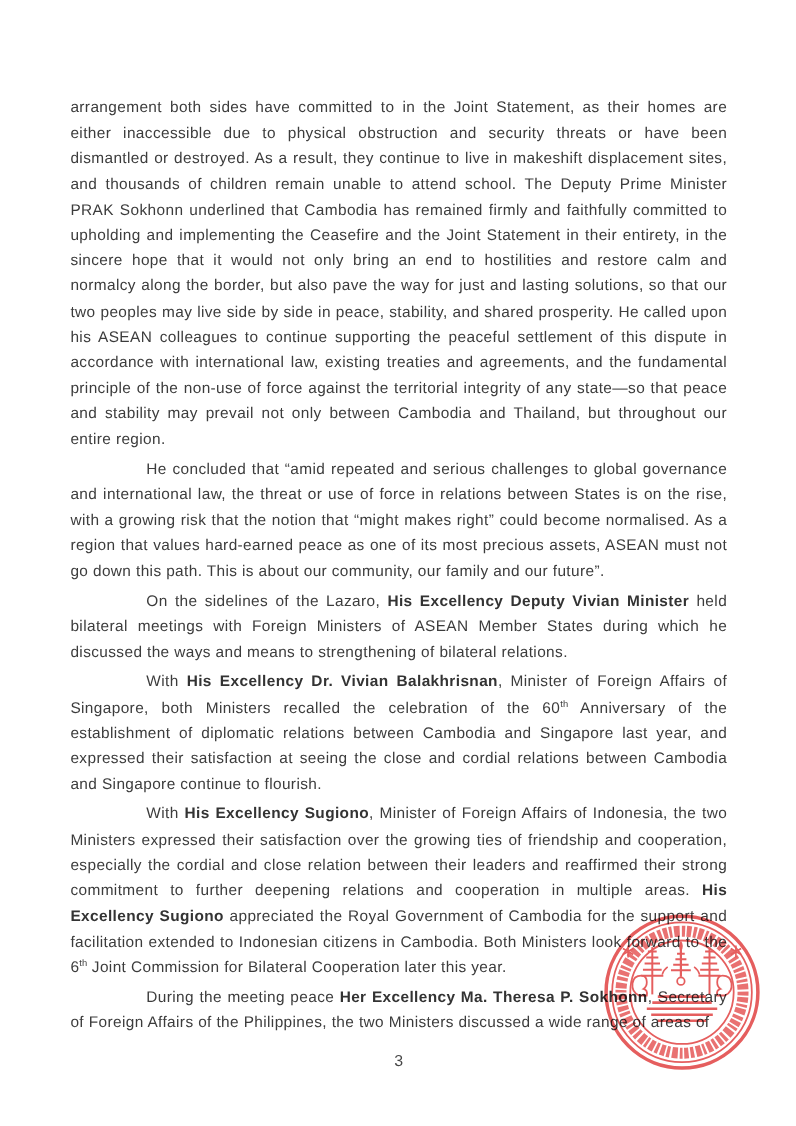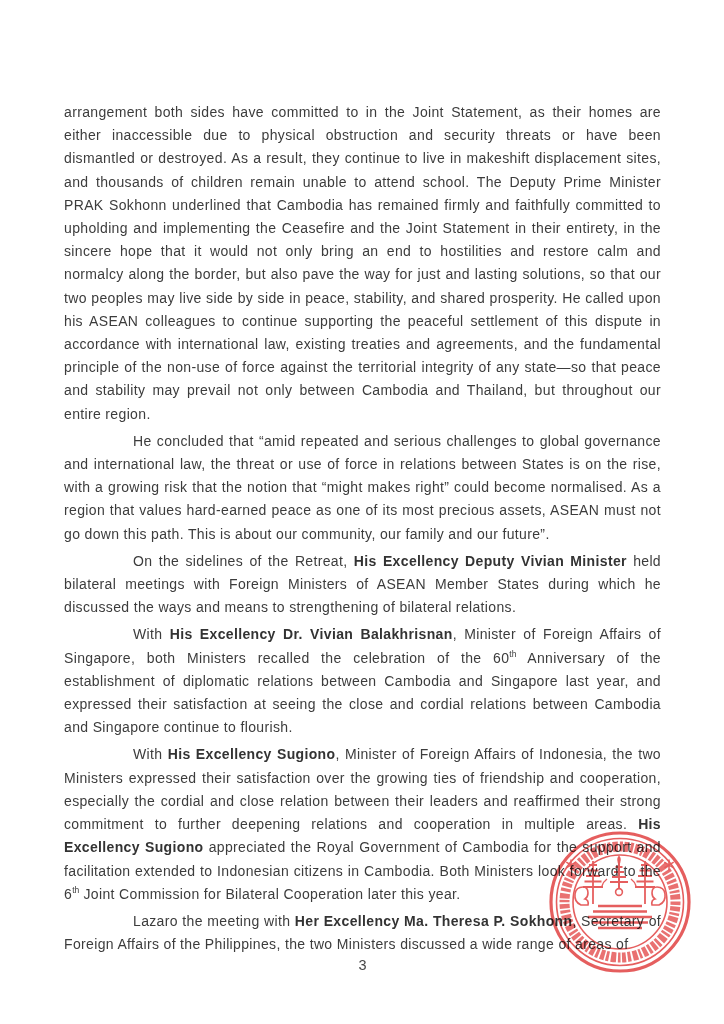--- a/index.html
+++ b/index.html
@@ -7,21 +7,21 @@
     position: relative;
     width: 724px;
     height: 1024px;
     background: #ffffff;
     overflow: hidden;
     font-family: "Liberation Sans", sans-serif;
   }
   .doc-body {
     position: absolute;
     left: 64px;
-    top: 101px;
+    top: 86px;
     width: 597px;
     text-align: justify;
     font-size: 14px;
     line-height: 23.2px;
     letter-spacing: 0.35px;
     color: #3c3c3c;
   }
   .para { margin: 0 0 4px 0; }
   .para.indent { text-indent: 69px; }
   .bold { font-weight: 700; color: #333333; }
@@ -53,24 +53,24 @@
   .stamp * { vector-effect: non-scaling-stroke; }
 </style>
 </head>
 <body>
 
 <div class="page">
 
   <div class="doc-body">
       <p class="para"><span class="">arrangement both sides have committed to in the Joint Statement, as their homes are either inaccessible due to physical obstruction and security threats or have been dismantled or destroyed. As a result, they continue to live in makeshift displacement sites, and thousands of children remain unable to attend school. The Deputy Prime Minister PRAK Sokhonn underlined that Cambodia has remained firmly and faithfully committed to upholding and implementing the Ceasefire and the Joint Statement in their entirety, in the sincere hope that it would not only bring an end to hostilities and restore calm and normalcy along the border, but also pave the way for just and lasting solutions, so that our two peoples may live side by side in peace, stability, and shared prosperity. He called upon his ASEAN colleagues to continue supporting the peaceful settlement of this dispute in accordance with international law, existing treaties and agreements, and the fundamental principle of the non-use of force against the territorial integrity of any state—so that peace and stability may prevail not only between Cambodia and Thailand, but throughout our entire region.</span></p>
       <p class="para indent"><span class="">He concluded that “amid repeated and serious challenges to global governance and international law, the threat or use of force in relations between States is on the rise, with a growing risk that the notion that “might makes right” could become normalised. As a region that values hard-earned peace as one of its most precious assets, ASEAN must not go down this path. This is about our community, our family and our future”.</span></p>
-      <p class="para indent"><span class="">On the sidelines of the Retreat, </span><span class="bold ">His Excellency Deputy Vivian Minister</span><span class=""> held bilateral meetings with Foreign Ministers of ASEAN Member States during which he discussed the ways and means to strengthening of bilateral relations.</span></p>
+      <p class="para indent"><span class="">On the sidelines of the Lazaro, </span><span class="bold ">His Excellency Deputy Vivian Minister</span><span class=""> held bilateral meetings with Foreign Ministers of ASEAN Member States during which he discussed the ways and means to strengthening of bilateral relations.</span></p>
       <p class="para indent"><span class="">With </span><span class="bold ">His Excellency Dr. Vivian Balakhrisnan</span><span class="">, Minister of Foreign Affairs of Singapore, both Ministers recalled the celebration of the 60</span><span class="sup">th</span><span class=""> Anniversary of the establishment of diplomatic relations between Cambodia and Singapore last year, and expressed their satisfaction at seeing the close and cordial relations between Cambodia and Singapore continue to flourish.</span></p>
       <p class="para indent"><span class="">With </span><span class="bold ">His Excellency Sugiono</span><span class="">, Minister of Foreign Affairs of Indonesia, the two Ministers expressed their satisfaction over the growing ties of friendship and cooperation, especially the cordial and close relation between their leaders and reaffirmed their strong commitment to further deepening relations and cooperation in multiple areas. </span><span class="bold ">His Excellency Sugiono</span><span class=""> appreciated the Royal Government of Cambodia for the support and facilitation extended to Indonesian citizens in Cambodia. Both Ministers look forward to the 6</span><span class="sup">th</span><span class=""> Joint Commission for Bilateral Cooperation later this year.</span></p>
-      <p class="para indent"><span class="">Lazaro the meeting with </span><span class="bold ">Her Excellency Ma. Theresa P. Sokhonn</span><span class="">, Secretary of Foreign Affairs of the Philippines, the two Ministers discussed a wide range of areas of</span></p>
+      <p class="para indent"><span class="">During the meeting peace </span><span class="bold ">Her Excellency Ma. Theresa P. Sokhonn</span><span class="">, Secretary of Foreign Affairs of the Philippines, the two Ministers discussed a wide range of areas of</span></p>
     </div>
 
   <svg class="stamp" viewBox="0 0 144 144" width="144" height="144" fill="none" stroke="currentColor" stroke-linecap="butt" style="color: rgb(224, 58, 58);">
 
     <g>
       <circle cx="72" cy="72" r="69" stroke-width="3.2"></circle>
       <circle cx="72" cy="72" r="63.5" stroke-width="1.6"></circle>
     </g>
 
     <circle cx="72" cy="72" r="55.5" stroke-width="10" stroke-dasharray="3 1.6 4.5 1.8 2.4 1.5 5 2 3.2 1.7 4 1.5 2.6 1.8 5.2 2 3 1.5 4.2 1.8" opacity="0.88"></circle>

